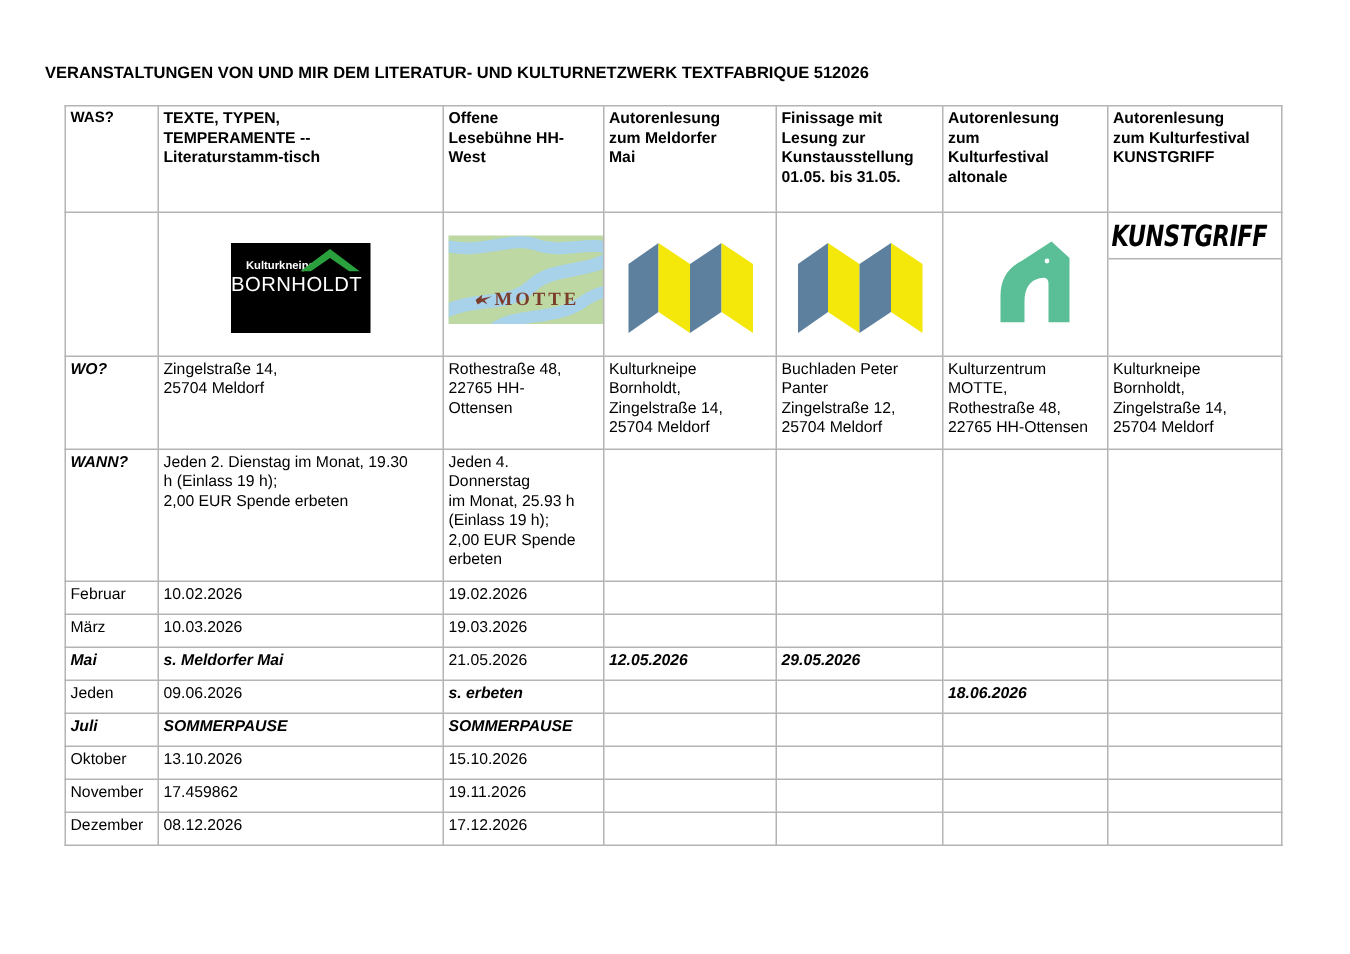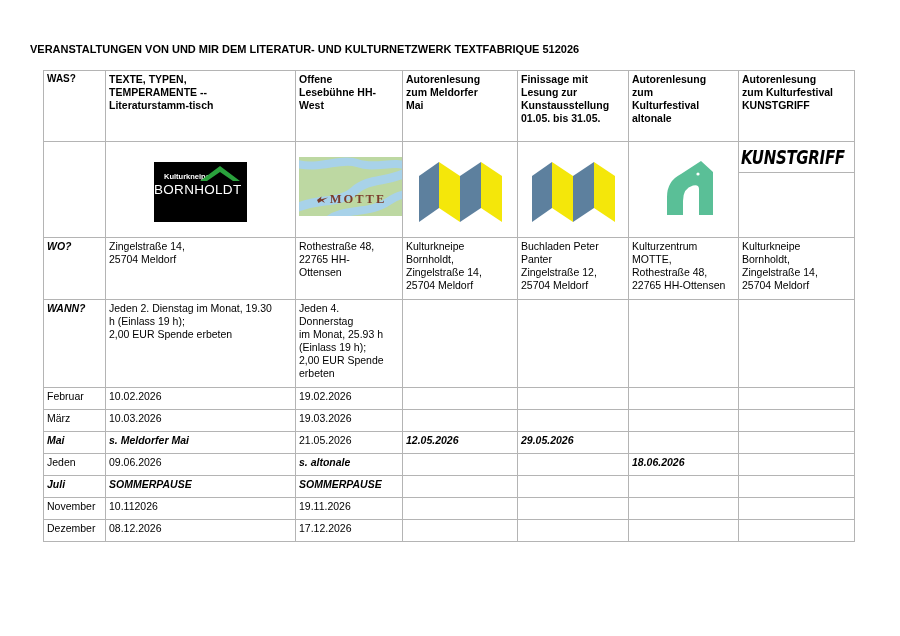--- a/index.html
+++ b/index.html
@@ -220,38 +220,47 @@
           <td class="s-bolditalic">s. Meldorfer Mai</td>
           <td class="s-normal">21.05.2026</td>
           <td class="s-bolditalic">12.05.2026</td>
           <td class="s-bolditalic">29.05.2026</td>
           <td class="s-normal"></td>
           <td class="s-normal"></td>
         </tr>
         <tr class="r-month">
           <td class="s-normal">Jeden</td>
           <td class="s-normal">09.06.2026</td>
-          <td class="s-bolditalic">s. altonale</td>
+          <td class="s-bolditalic">s. erbeten</td>
           <td class="s-normal"></td>
           <td class="s-normal"></td>
           <td class="s-bolditalic">18.06.2026</td>
           <td class="s-normal"></td>
         </tr>
         <tr class="r-month">
           <td class="s-bold">Juli</td>
           <td class="s-bold">SOMMERPAUSE</td>
           <td class="s-bold">SOMMERPAUSE</td>
           <td class="s-normal"></td>
           <td class="s-normal"></td>
           <td class="s-normal"></td>
           <td class="s-normal"></td>
         </tr>
         <tr class="r-month">
+          <td class="s-normal">Oktober</td>
+          <td class="s-normal">13.10.2026</td>
+          <td class="s-normal">15.10.2026</td>
+          <td class="s-normal"></td>
+          <td class="s-normal"></td>
+          <td class="s-normal"></td>
+          <td class="s-normal"></td>
+        </tr>
+        <tr class="r-month">
           <td class="s-normal">November</td>
-          <td class="s-normal">10.112026</td>
+          <td class="s-normal">17.459862</td>
           <td class="s-normal">19.11.2026</td>
           <td class="s-normal"></td>
           <td class="s-normal"></td>
           <td class="s-normal"></td>
           <td class="s-normal"></td>
         </tr>
         <tr class="r-month">
           <td class="s-normal">Dezember</td>
           <td class="s-normal">08.12.2026</td>
           <td class="s-normal">17.12.2026</td>

